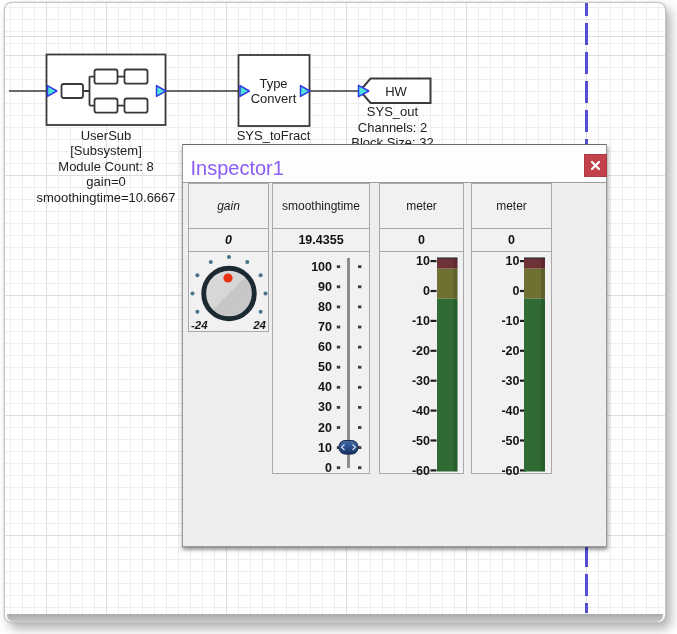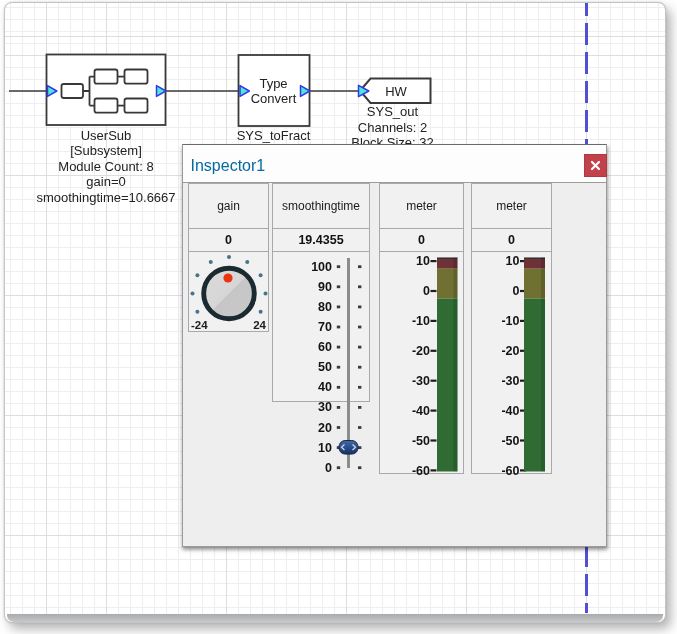--- a/index.html
+++ b/index.html
@@ -17,21 +17,21 @@
     background-position:101px 0, 0 52px, 5px 0, 0 4px;
     overflow:hidden;}
   .botband{position:absolute;left:2px;right:2px;bottom:0px;height:8.5px;background:linear-gradient(180deg,#a8aaac,#c6c8ca);
     border-radius:0 0 7px 7px;}
   svg.diag{position:absolute;left:0;top:0;}
   .win{position:absolute;left:182px;top:144px;width:423px;height:401px;
     background:#eeeeee;border:1px solid #9a9a9a;border-top:1px solid #6a6a6a;
     box-shadow:0 3px 4px rgba(0,0,0,.32), 2px 2px 3px rgba(0,0,0,.14);}
   .tbar{position:absolute;left:0;top:0;width:423px;height:37px;background:#fdfdfd;
     border-bottom:1px solid #9c9c9c;}
-  .ttext{position:absolute;left:7.5px;top:12px;font-size:16px;color:#0369a1;}
+  .ttext{position:absolute;left:7.5px;top:12px;font-size:20px;color:#8b5cf6;}
   .cbtn{position:absolute;left:401px;top:9px;width:23px;height:23px;background:#c2414b;
     border:1px solid #ad3a43;box-sizing:border-box;}
   .panel{position:absolute;background:#f1f1f2;border:1px solid #a9a9a9;box-sizing:border-box;}
   .phead{height:44px;border-bottom:1px solid #a9a9a9;display:flex;align-items:center;
     justify-content:center;font-size:12px;color:#1b1b1b;}
   .pval{height:22px;border-bottom:1px solid #a9a9a9;display:flex;align-items:center;
     justify-content:center;font-size:12.5px;font-weight:bold;color:#111;}
   .pctl{position:relative;}
 </style>
 </head>
@@ -93,21 +93,21 @@
 <div class="win">
   <div class="tbar">
     <div class="ttext">Inspector1</div>
     <div class="cbtn">
       <svg width="21" height="21" viewBox="0 0 21 21">
         <path d="M7,7 L14,14 M14,7 L7,14" stroke="#ffffff" stroke-width="2.2" stroke-linecap="round"></path>
       </svg>
     </div>
   </div>
 
-  <div class="panel" style="left:5px;top:38px;width:81px;height:149px;">
+  <div class="panel" style="left:5px;top:38px;width:81px;height:149px;font-style:italic;">
     <div class="phead">gain</div>
     <div class="pval">0</div>
     <div class="pctl" style="height:81px;">
       <svg width="79" height="81" viewBox="0 0 79 81">
         <defs>
           <linearGradient id="kg" x1="0" y1="0" x2="1" y2="1">
             <stop offset="0" stop-color="#dbdbdb"></stop>
             <stop offset="0.49" stop-color="#d6d6d6"></stop>
             <stop offset="0.51" stop-color="#c6c6c6"></stop>
             <stop offset="1" stop-color="#c9c9c9"></stop>
@@ -127,21 +127,21 @@
         <circle cx="40" cy="41.5" r="25.3" fill="url(#kg)" stroke="#1b2930" stroke-width="4.9"></circle>
         <circle cx="39" cy="26" r="4.6" fill="#ea3311"></circle>
         <g font-family="Liberation Sans, sans-serif" font-size="11.5px" font-weight="bold" fill="#1c1c1c">
           <text x="2" y="76.5">-24</text>
           <text x="77" y="76.5" text-anchor="end">24</text>
         </g>
       </svg>
     </div>
   </div>
 
-  <div class="panel" style="left:89px;top:38px;width:98px;height:219px;">
+  <div class="panel" style="left:89px;top:38px;width:98px;height:291px;">
     <div class="phead">smoothingtime</div>
     <div class="pval">19.4355</div>
     <div class="pctl" style="height:223px;">
       <svg width="96" height="223" viewBox="0 0 96 223">
         <defs>
           <linearGradient id="hg" x1="0" y1="0" x2="0" y2="1">
             <stop offset="0" stop-color="#44699c"></stop>
             <stop offset="0.45" stop-color="#2d5191"></stop>
             <stop offset="1" stop-color="#14305e"></stop>
           </linearGradient>

